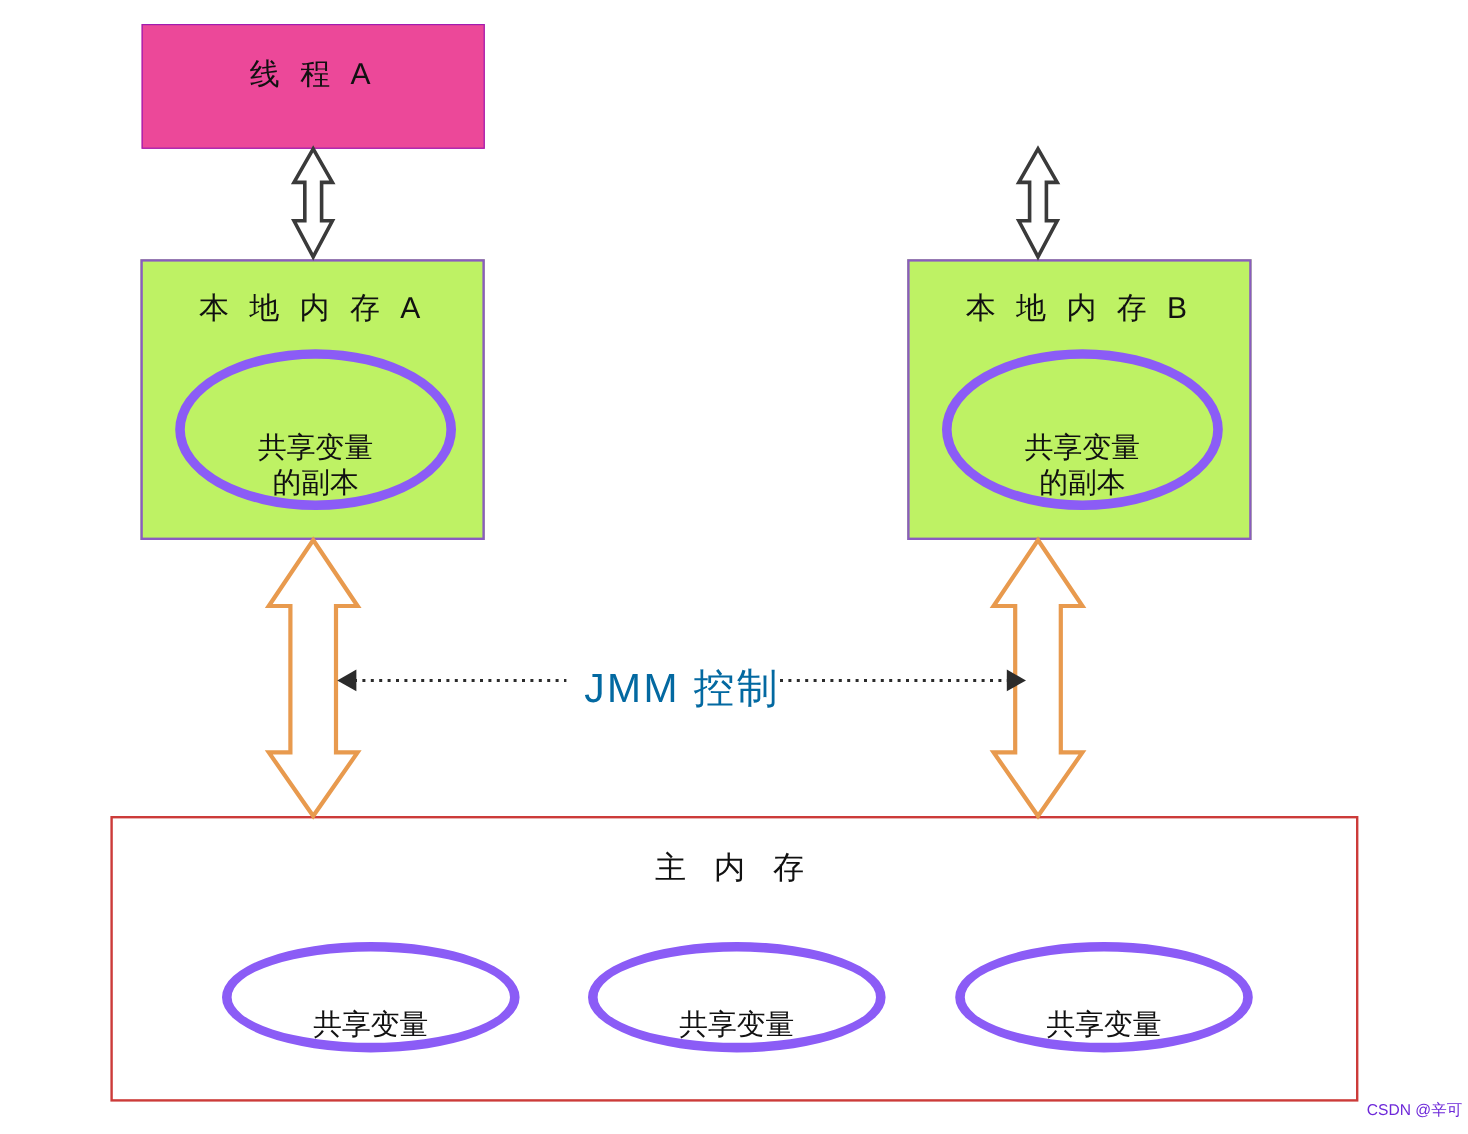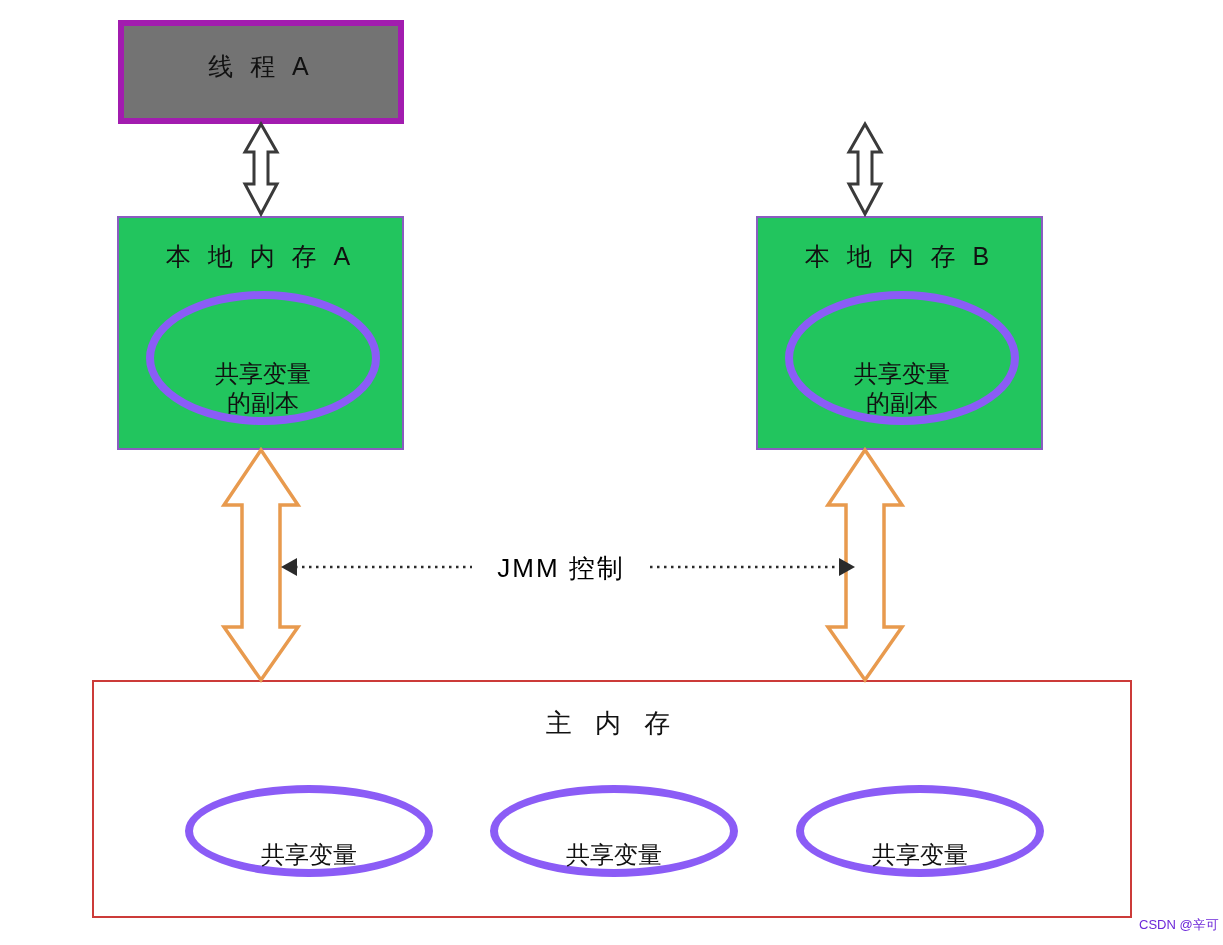--- a/index.html
+++ b/index.html
@@ -15,41 +15,41 @@
     width: 1223px;
     height: 945px;
     background: #ffffff;
     overflow: hidden;
   }
 
   
   .thread-box {
     position: absolute;
     box-sizing: border-box;
-    border: 6px solid #a21caf;
-    background: #737373;
+    border: 1px solid #a21caf;
+    background: #ec4899;
   }
   .thread-box .box-title {
     position: absolute;
     top: 24px;
     left: 0;
     right: 0;
     text-align: center;
     font-size: 25px;
     color: #111111;
     letter-spacing: 5px;
     white-space: nowrap;
   }
 
   
   .local-box {
     position: absolute;
     box-sizing: border-box;
     border: 2px solid #8a5cc0;
-    background: #22c55e;
+    background: #bef264;
   }
   .local-box .box-title {
     position: absolute;
     top: 22px;
     left: 0;
     right: 0;
     text-align: center;
     font-size: 25px;
     color: #111111;
     letter-spacing: 5px;
@@ -103,25 +103,25 @@
     left: 0;
     top: 0;
     width: 1223px;
     height: 945px;
     pointer-events: none;
   }
 
   
   .jmm-label {
     position: absolute;
-    font-size: 26px;
-    color: #000000;
+    font-size: 34px;
+    color: #0369a1;
     letter-spacing: 2px;
     white-space: nowrap;
-    text-align: center;
+    text-align: right;
   }
 
   
   .watermark {
     position: absolute;
     font-size: 13px;
     color: #6d28d9;
     white-space: nowrap;
   }
 </style>

